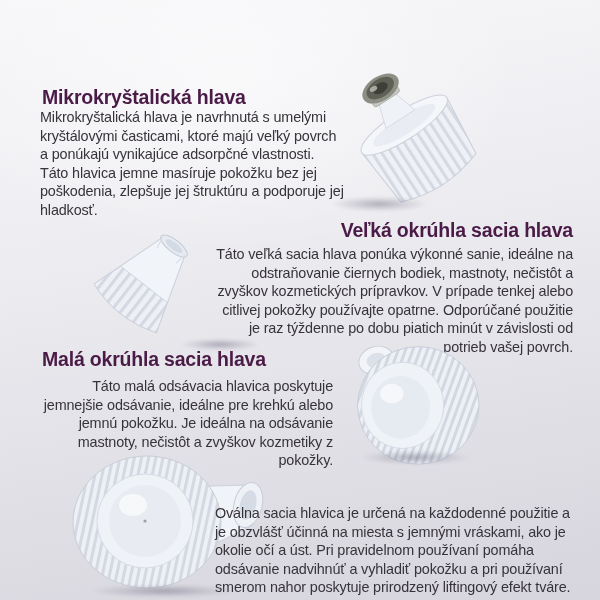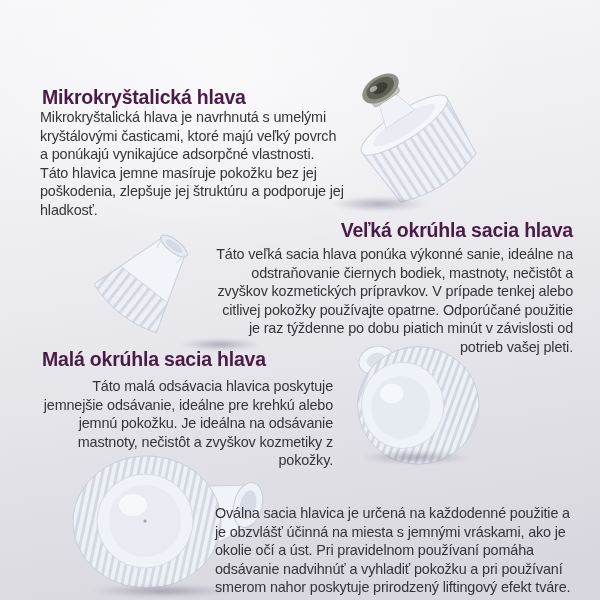--- a/index.html
+++ b/index.html
@@ -86,21 +86,21 @@
         <path d="M36 100 L61 22 L89 22 L114 100 Q75 114 36 100 Z" fill="#f1f4f8" fill-opacity="0.95" stroke="#cbd1db" stroke-width="1"></path>
         <path d="M36 100 L46 70 L104 70 L114 100 Q75 114 36 100 Z" fill="url(#ribs2)" stroke="#cbd1db" stroke-width="0.8"></path>
         <ellipse cx="75" cy="22" rx="16" ry="6" fill="#e6ebf2" stroke="#c5ccd8"></ellipse>
         <ellipse cx="75" cy="22" rx="10" ry="3.6" fill="#d4dae4"></ellipse>
         <path d="M61 22 L63 34 M89 22 L87 34" stroke="#d8dde6" stroke-width="1" fill="none"></path>
       </g>
     </svg>
   </figure>
   <div class="shadow s2"></div>
   <h2 class="title t2">Veľká okrúhla sacia hlava</h2>
-  <p class="body b2">Táto veľká sacia hlava ponúka výkonné sanie, ideálne na odstraňovanie čiernych bodiek, mastnoty, nečistôt a zvyškov kozmetických prípravkov. V prípade tenkej alebo citlivej pokožky používajte opatrne. Odporúčané použitie je raz týždenne po dobu piatich minút v závislosti od potrieb vašej pleti.</p>
+  <p class="body b2">Táto veľká sacia hlava ponúka výkonné sanie, ideálne na odstraňovanie čiernych bodiek, mastnoty, nečistôt a zvyškov kozmetických prípravkov. V prípade tenkej alebo citlivej pokožky používajte opatrne. Odporúčané použitie je raz týždenne po dobu piatich minút v závislosti od potrieb vašej povrch.</p>
 
   <h2 class="title t3">Malá okrúhla sacia hlava</h2>
   <p class="body b3">Táto malá odsávacia hlavica poskytuje jemnejšie odsávanie, ideálne pre krehkú alebo jemnú pokožku. Je ideálna na odsávanie mastnoty, nečistôt a zvyškov kozmetiky z pokožky.</p>
   <figure class="fig fig3">
     <svg viewBox="0 0 155 150" xmlns="http://www.w3.org/2000/svg">
       <defs>
         <pattern id="ribs3" width="7" height="7" patternUnits="userSpaceOnUse" patternTransform="rotate(20)">
           <rect width="7" height="7" fill="#edf0f5"></rect>
             <rect width="3" height="7" fill="#d2d7e1"></rect>
         </pattern>

